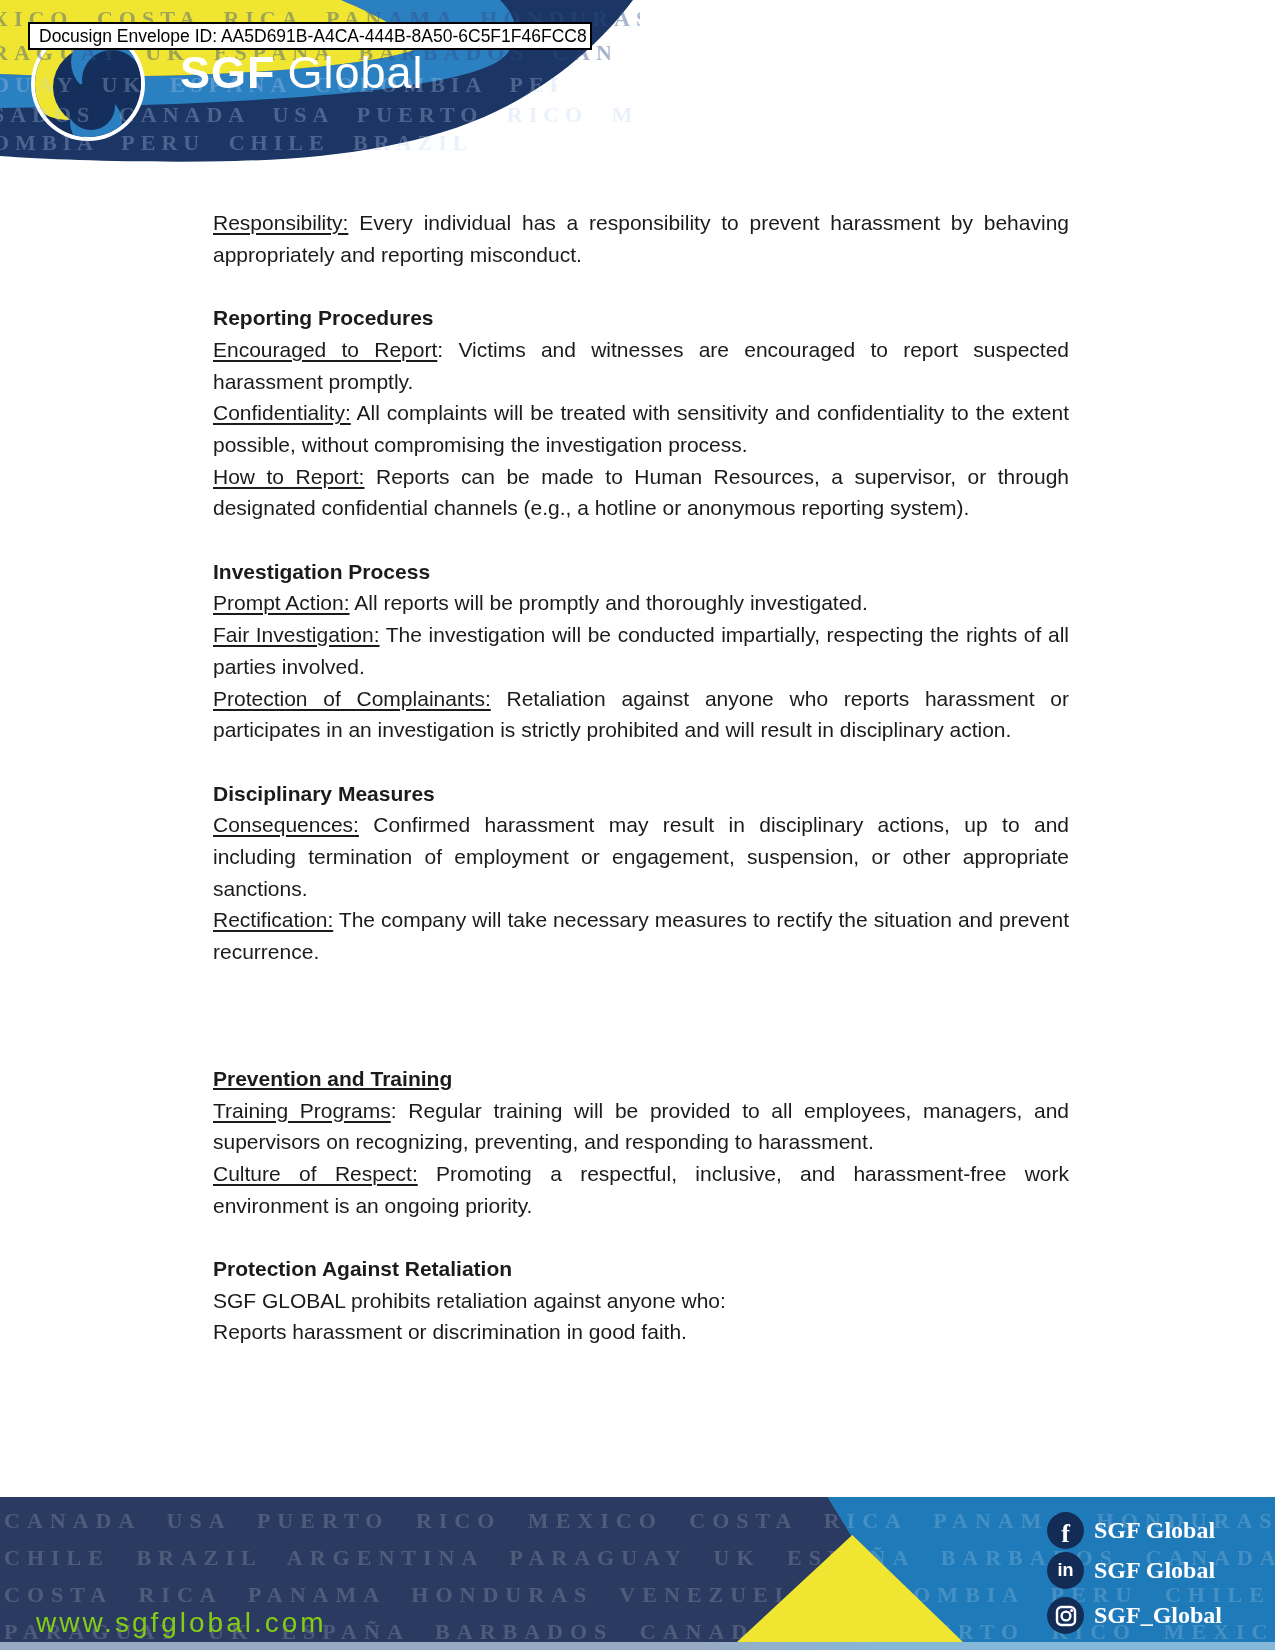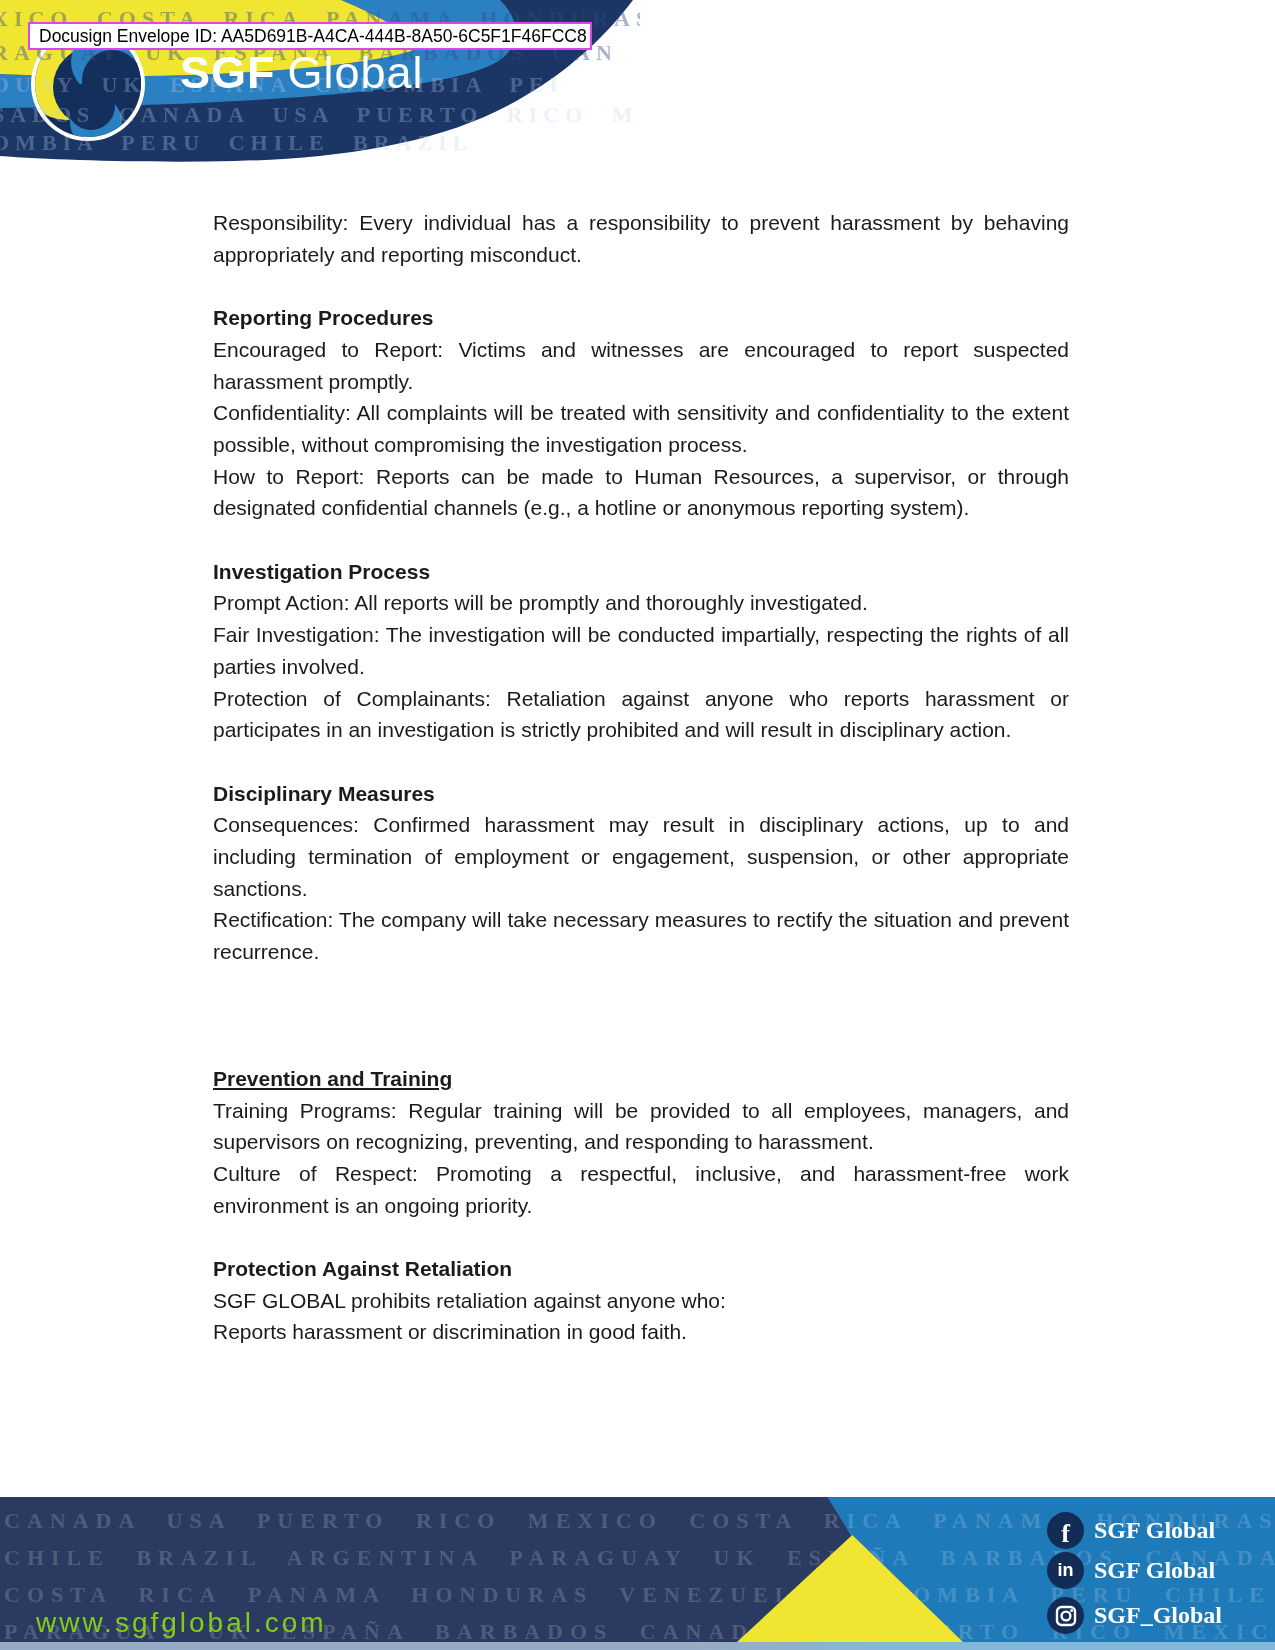--- a/index.html
+++ b/index.html
@@ -16,30 +16,30 @@
   .hl-light{color:rgba(190,208,240,0.30);}
   .hl1{top:6px;left:-8px;width:648px;}
   .hl2{top:40px;left:-8px;width:618px;}
   .hl3{top:72px;left:-8px;width:566px;}
   .hl4{top:102px;left:-8px;width:640px;}
   .hl5{top:130px;left:-8px;width:520px;}
   .brand{position:absolute;top:50px;left:167px;color:#fff;font-size:45px;line-height:45px;}
   .brand .sgf{font-weight:700;letter-spacing:1px;margin-left:13px;}
   .brand .glb{font-weight:300;margin-left:12px;letter-spacing:1px;}
   .docusign{position:absolute;top:22px;left:28px;width:551px;height:24px;background:#fff;
-            border:2px solid #d946ef;font-size:17.5px;line-height:24px;padding-left:9px;
+            border:2px solid #000000;font-size:17.5px;line-height:24px;padding-left:9px;
             color:#000;white-space:nowrap;}
 
   
   .doc{position:absolute;left:213px;top:207px;width:856px;color:#1b1b1b;
        font-size:21px;line-height:31.7px;}
   .doc p{margin:0;text-align:justify;text-align-last:left;}
   .doc h2{margin:31.7px 0 0 0;font-size:21px;line-height:31.7px;font-weight:700;}
   .doc h2.gap-large{margin-top:95px;text-decoration:underline;}
-  .plabel{text-underline-offset:3px;text-decoration-thickness:1.5px;}
+  .plabel{text-decoration:underline;text-underline-offset:3px;text-decoration-thickness:1.5px;}
 
   
   .footer{position:absolute;left:0;top:1497px;width:1275px;height:153px;
           background:#2B3A60;overflow:hidden;}
   .f-blue{position:absolute;inset:0;background:#1F7AB9;
           clip-path:polygon(64.9% 0,100% 0,100% 100%,72.2% 100%);}
   .fline{position:absolute;left:4px;width:1271px;white-space:nowrap;overflow:hidden;
          font-family:"Liberation Serif",serif;font-size:22px;letter-spacing:7px;
          word-spacing:14px;color:rgba(255,255,255,0.17);font-weight:600;}
   .fl1{top:11px;} .fl2{top:48px;} .fl3{top:85px;} .fl4{top:122px;}

